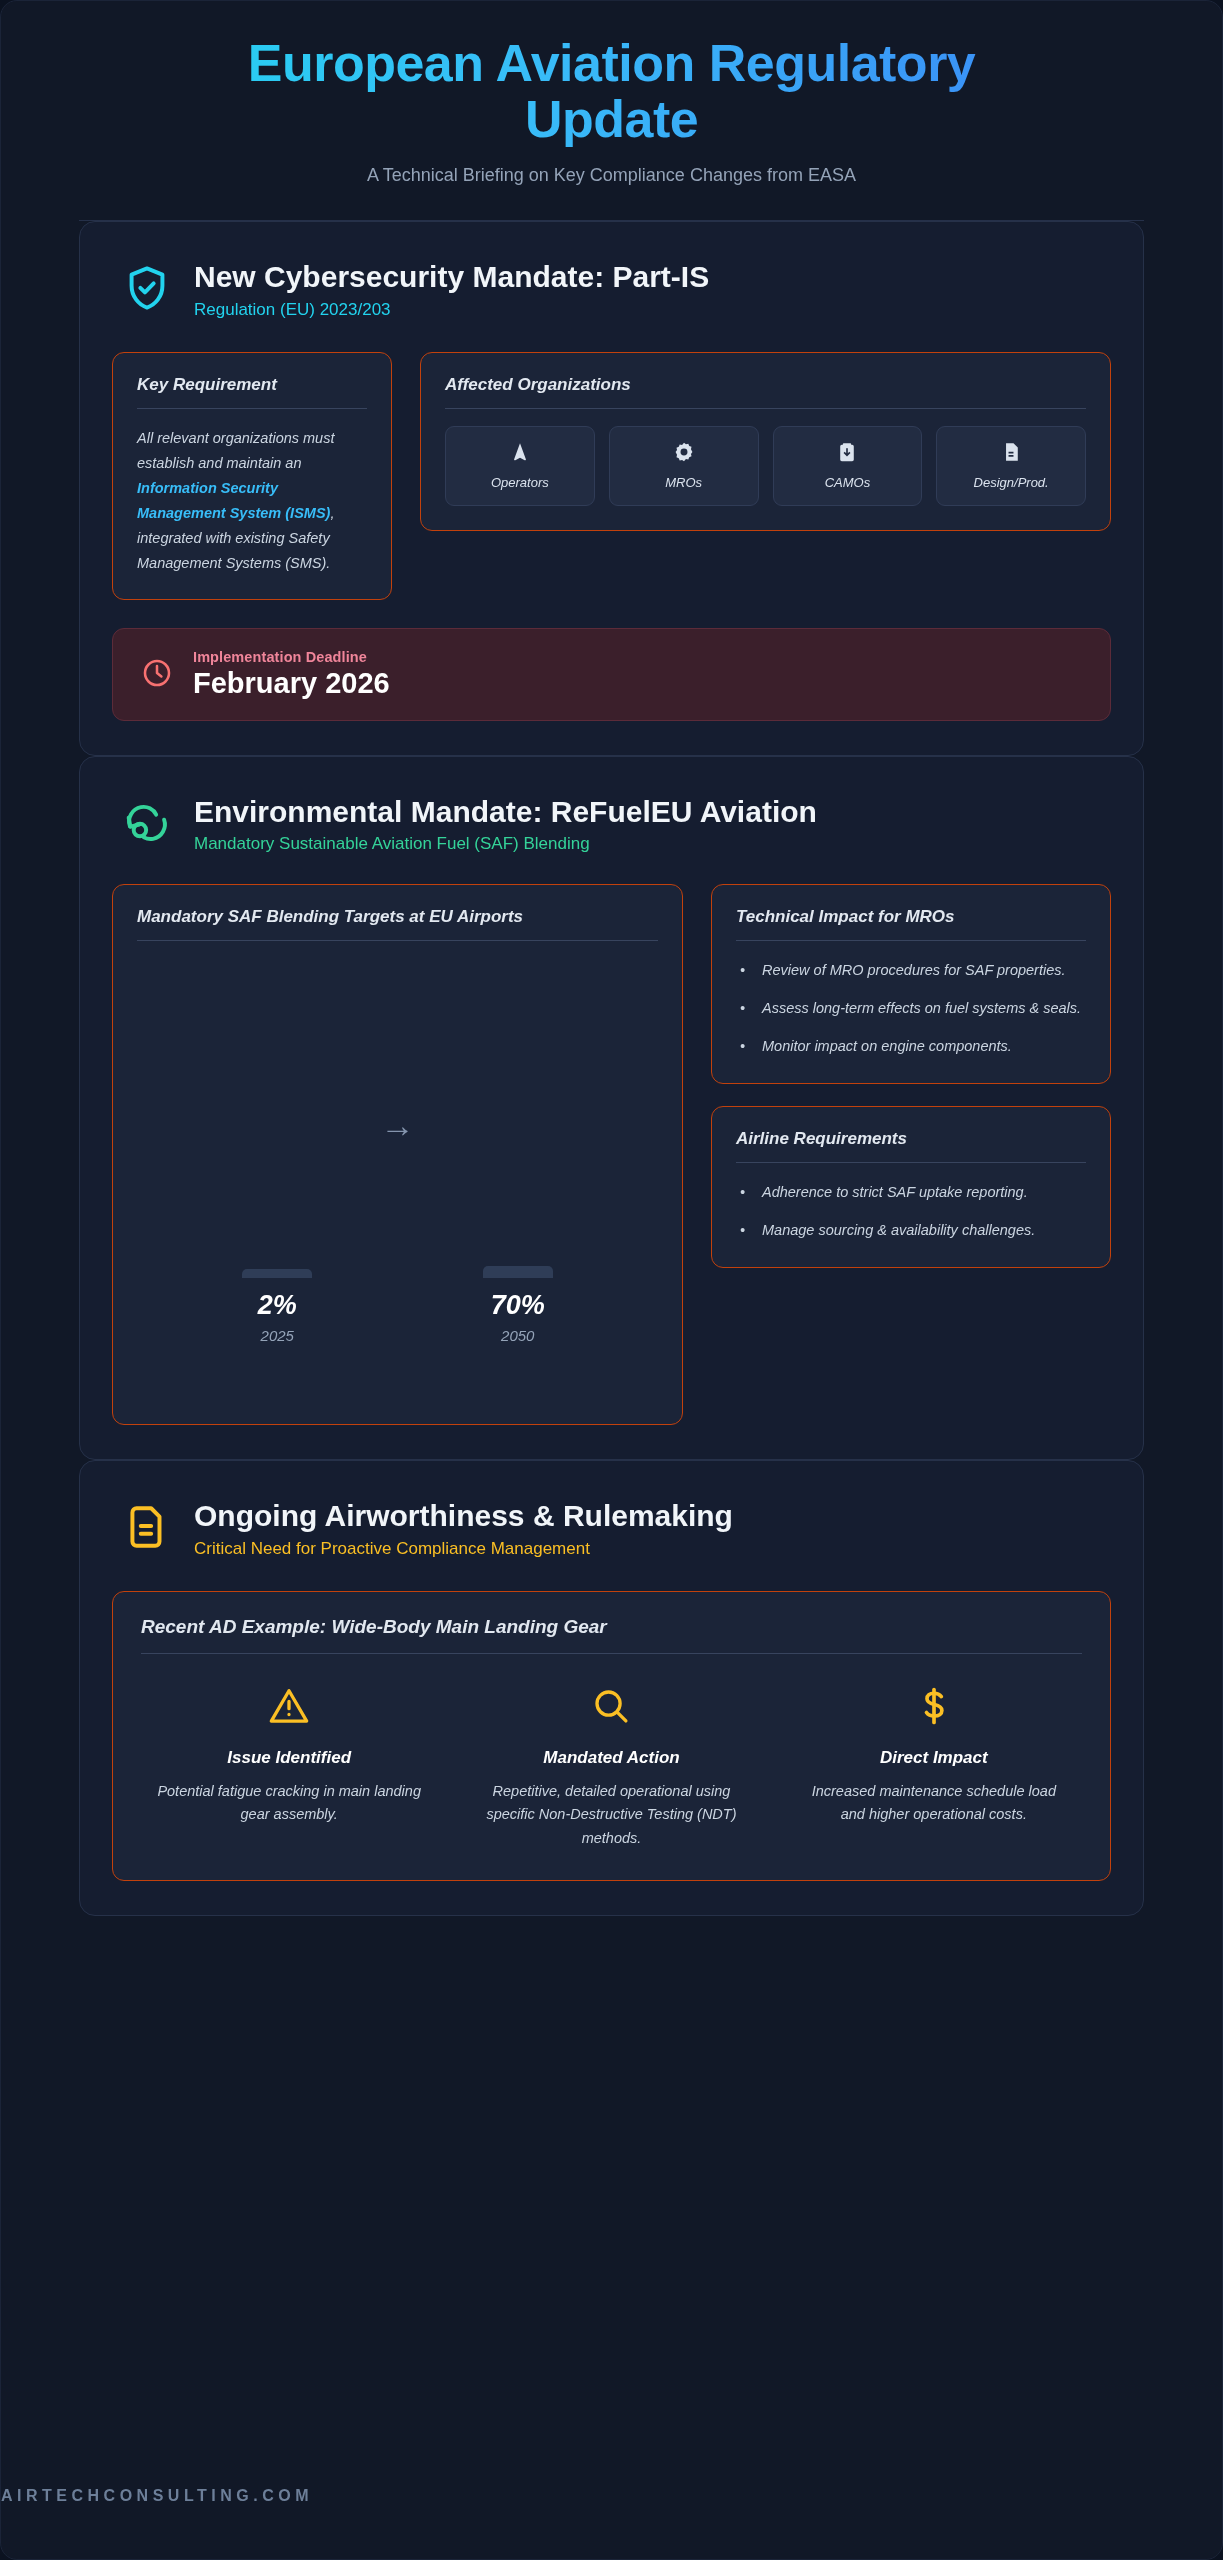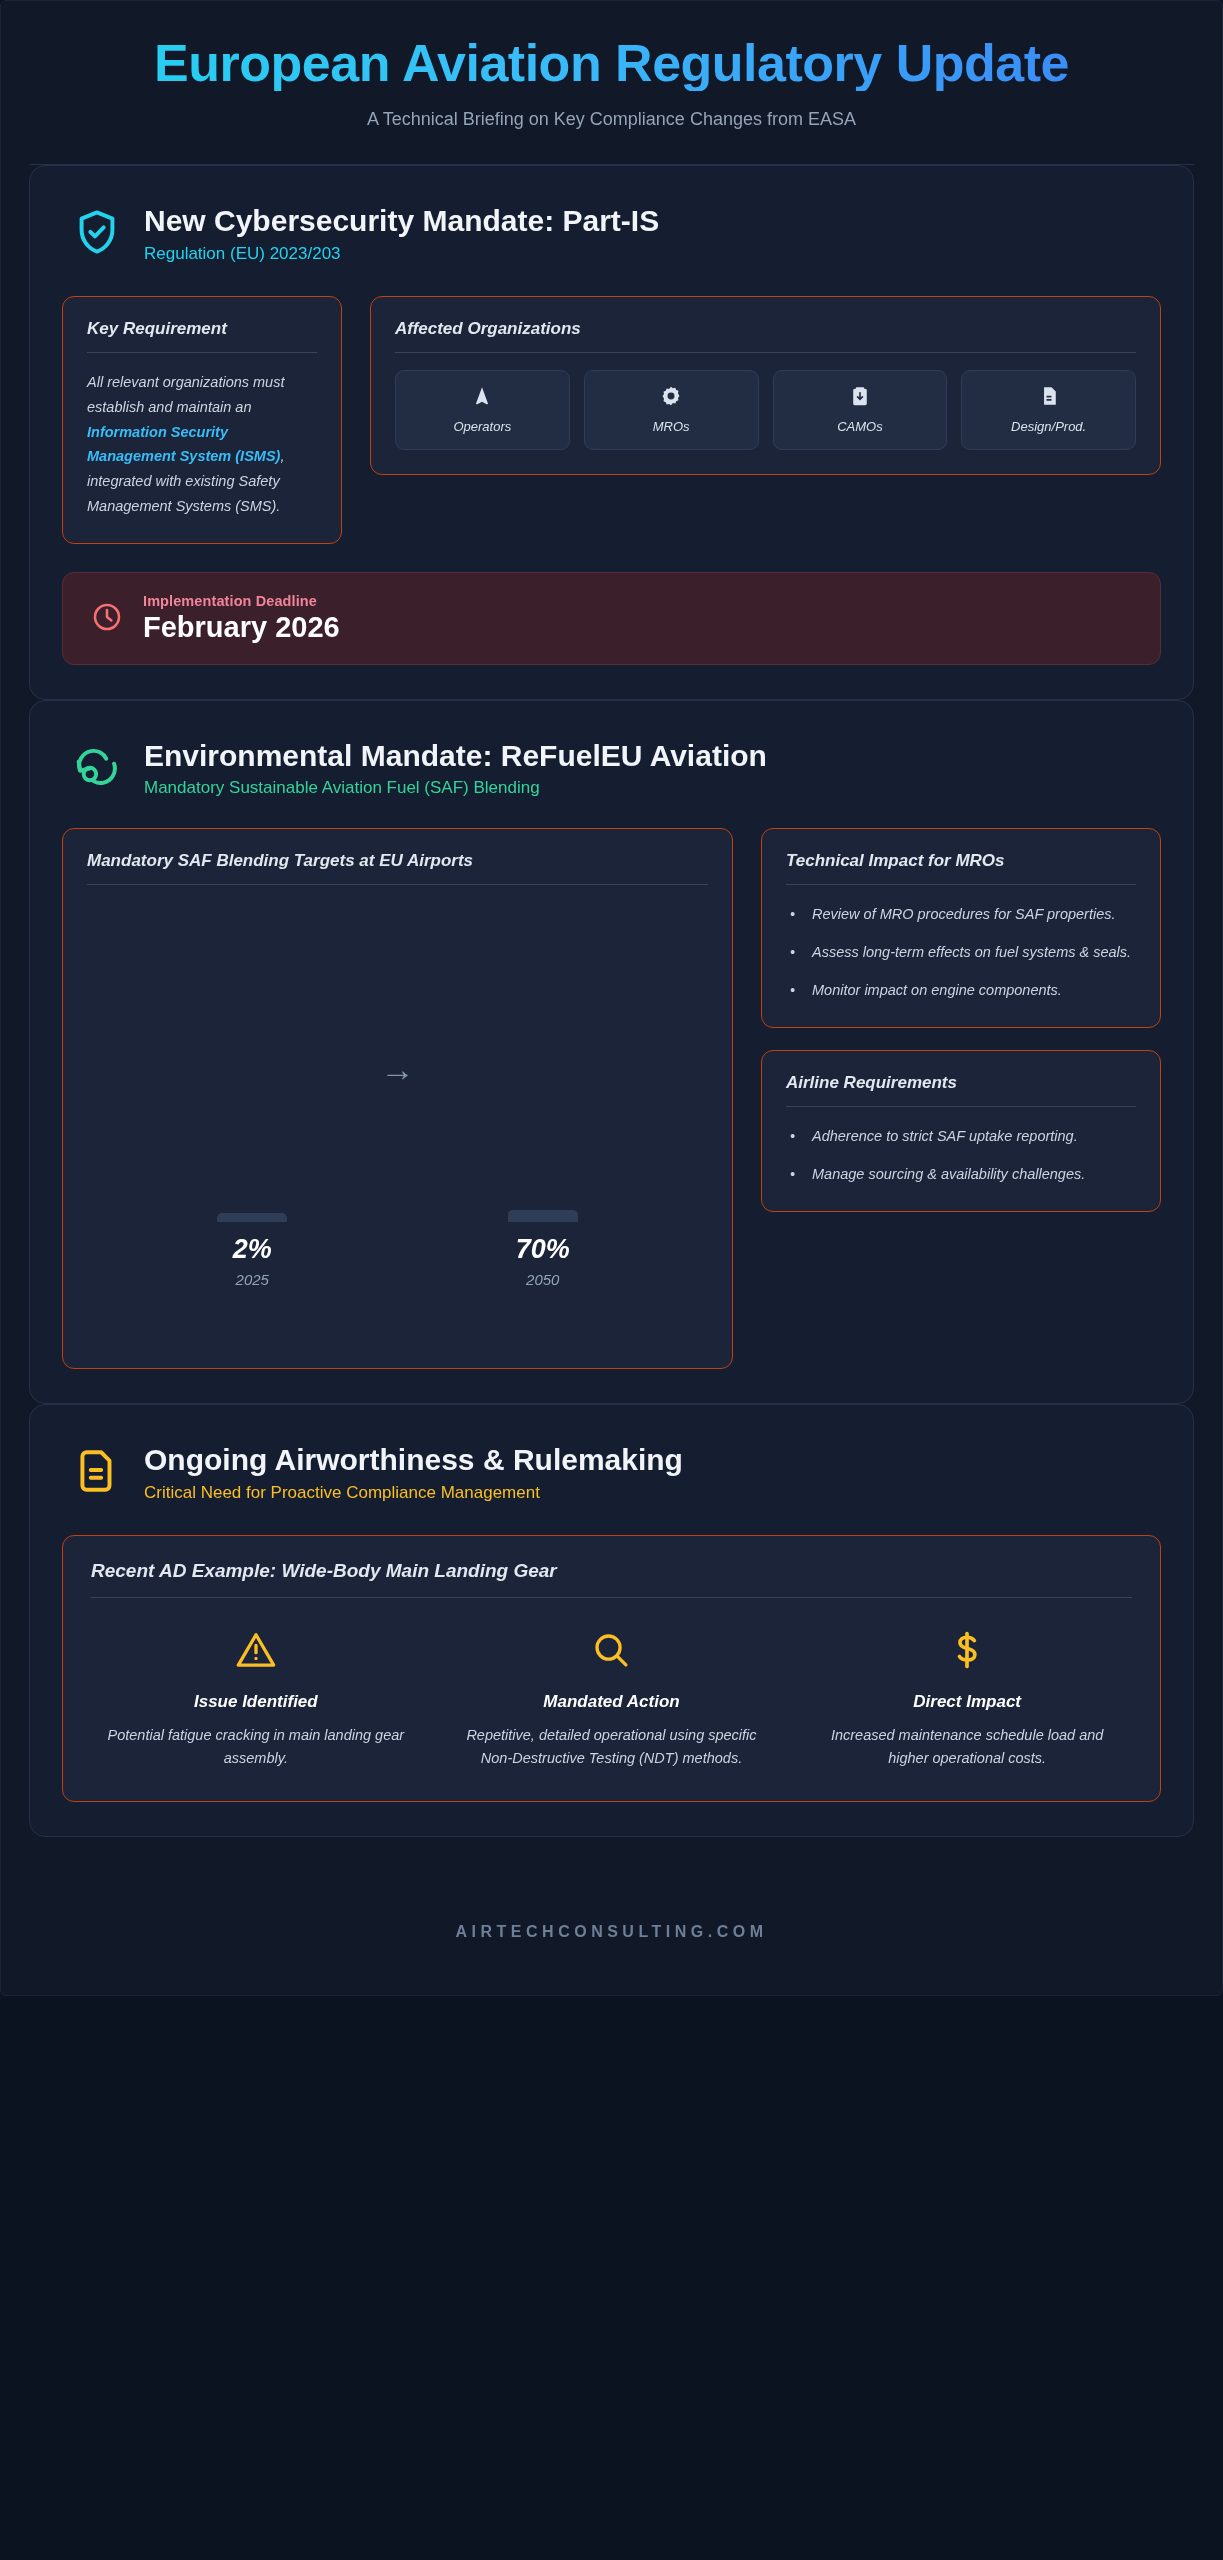--- a/index.html
+++ b/index.html
@@ -4,27 +4,27 @@
 <style>
   * { box-sizing: border-box; margin: 0; padding: 0; }
   html, body {
     width: 1223px;
     height: 2560px;
     background: #0b1220;
     font-family: "Liberation Sans", sans-serif;
   }
   .page {
     width: 1223px;
-    height: 1996px;
+    height: 2560px;
     background: #111827;
     border: 1px solid #1b2438;
-    border-radius: 6px;
+    border-radius: 17px;
     overflow: hidden;
     position: relative;
-    padding: 0 28px;
+    padding: 0 78px;
   }
 
   
   .hero { padding-top: 34px; }
   .hero-title {
     font-size: 52px;
     font-weight: bold;
     line-height: 1.08;
     text-align: center;
     letter-spacing: -0.5px;
@@ -248,21 +248,20 @@
     line-height: 1.62;
     color: #cbd5e1;
     margin-top: 12px;
   }
 
   
   .footer {
     position: absolute;
     left: 0; right: 0;
     bottom: 54px;
-    text-align: center;
     font-size: 16px;
     font-weight: bold;
     letter-spacing: 4.5px;
     color: #6d7f99;
   }
 </style>
 </head>
 <body>
 
 <div class="page">

